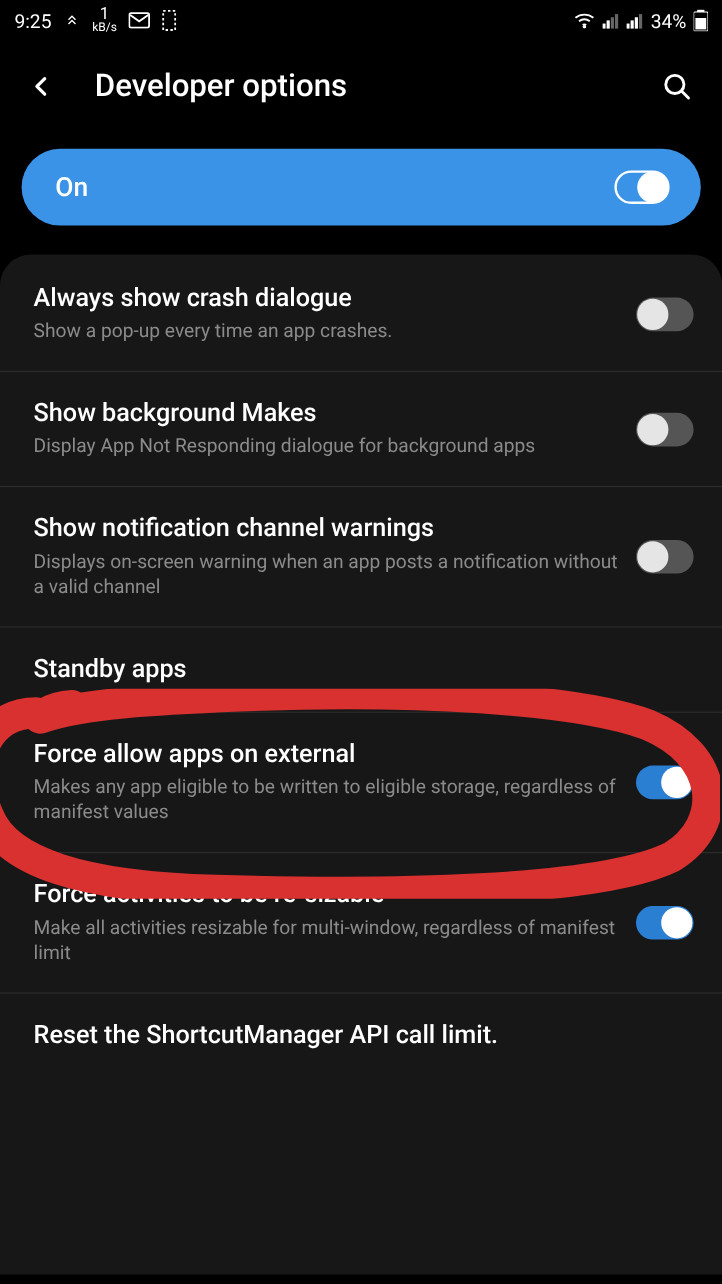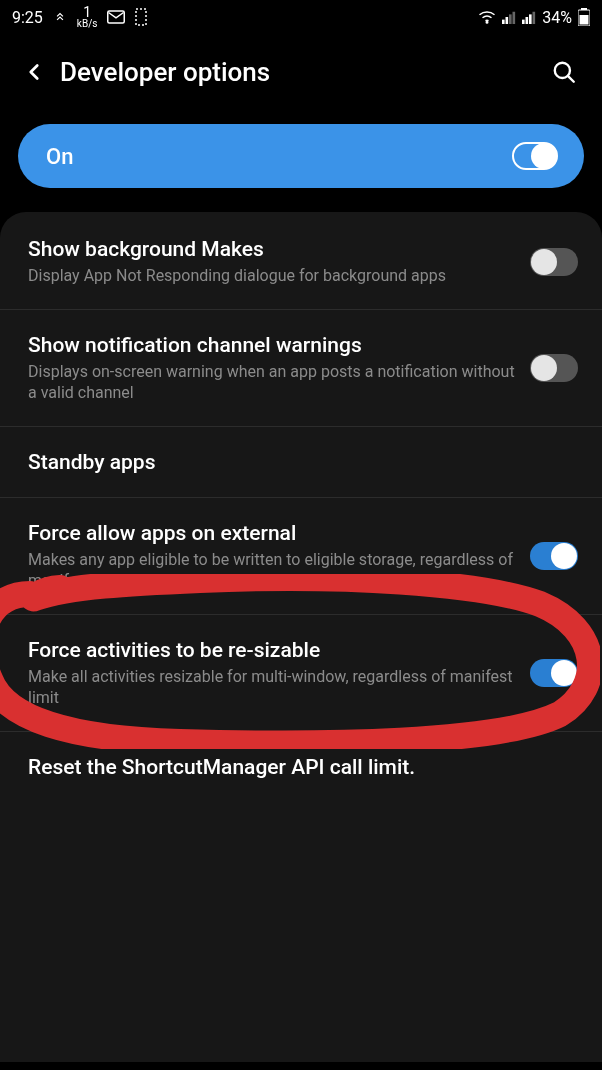--- a/index.html
+++ b/index.html
@@ -25,20 +25,21 @@
   .status-right { display: flex; align-items: center; gap: 6px; }
   .kbs { font-size: 10px; line-height: 1; text-align: center; }
   .kbs .num { font-size: 14px; display:block; }
   .sb-icon { display:inline-flex; align-items:center; }
 
   
   .header {
     display: flex;
     align-items: center;
     padding: 18px 18px 22px 14px;
+    gap: 19px;
   }
   .back-btn {
     width: 40px; height: 40px;
     display:flex; align-items:center; justify-content:center;
     cursor:pointer;
   }
   .header-title {
     flex: 1;
     font-size: 26px;
     font-weight: 500;
@@ -204,20 +205,29 @@
 
 <div class="master-card">
   <span class="master-label">On</span>
   <div class="master-toggle">
     <div class="knob"></div>
   </div>
 </div>
 
 <div class="panel">
 
+  <div class="row">
+    <div class="row-text">
+      <div class="row-title">Always show crash dialogue</div>
+      <div class="row-sub">Show a pop-up every time an app crashes.</div>
+    </div>
+    <div class="toggle">
+        <div class="knob"></div>
+      </div>
+  </div>
 
   <div class="row">
     <div class="row-text">
       <div class="row-title">Show background Makes</div>
       <div class="row-sub">Display App Not Responding dialogue for background apps</div>
     </div>
     <div class="toggle">
         <div class="knob"></div>
       </div>
   </div>

